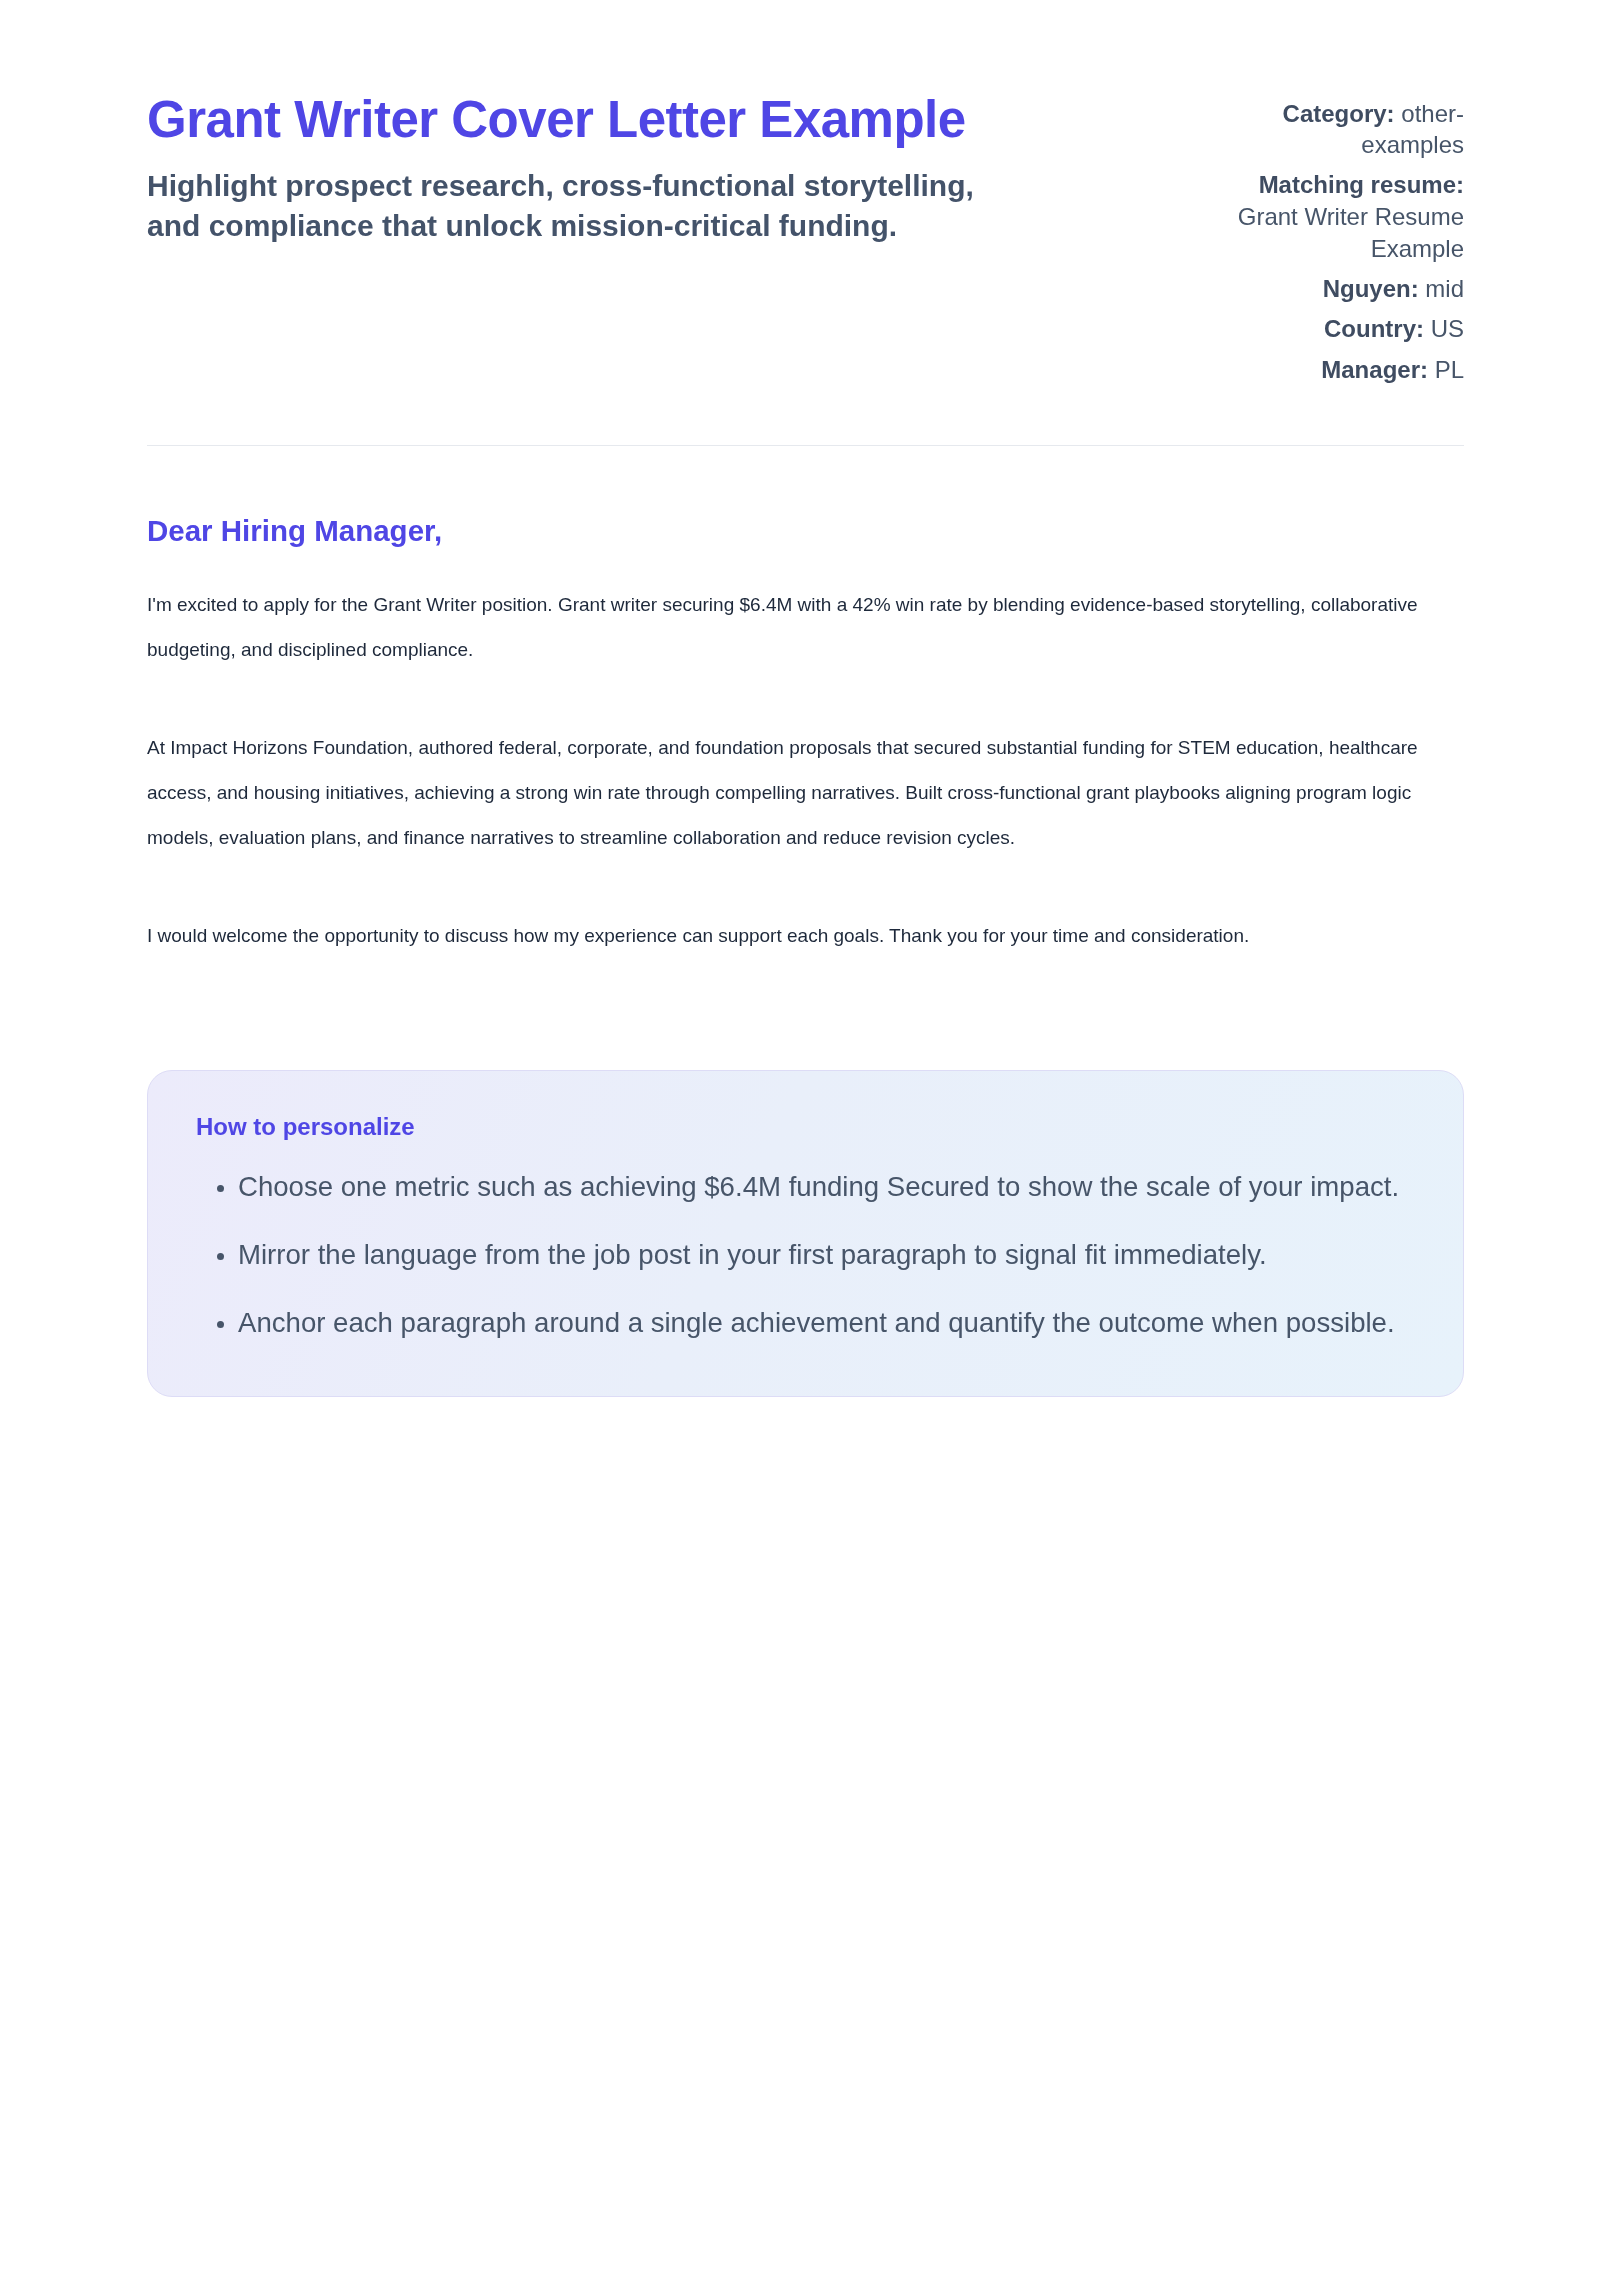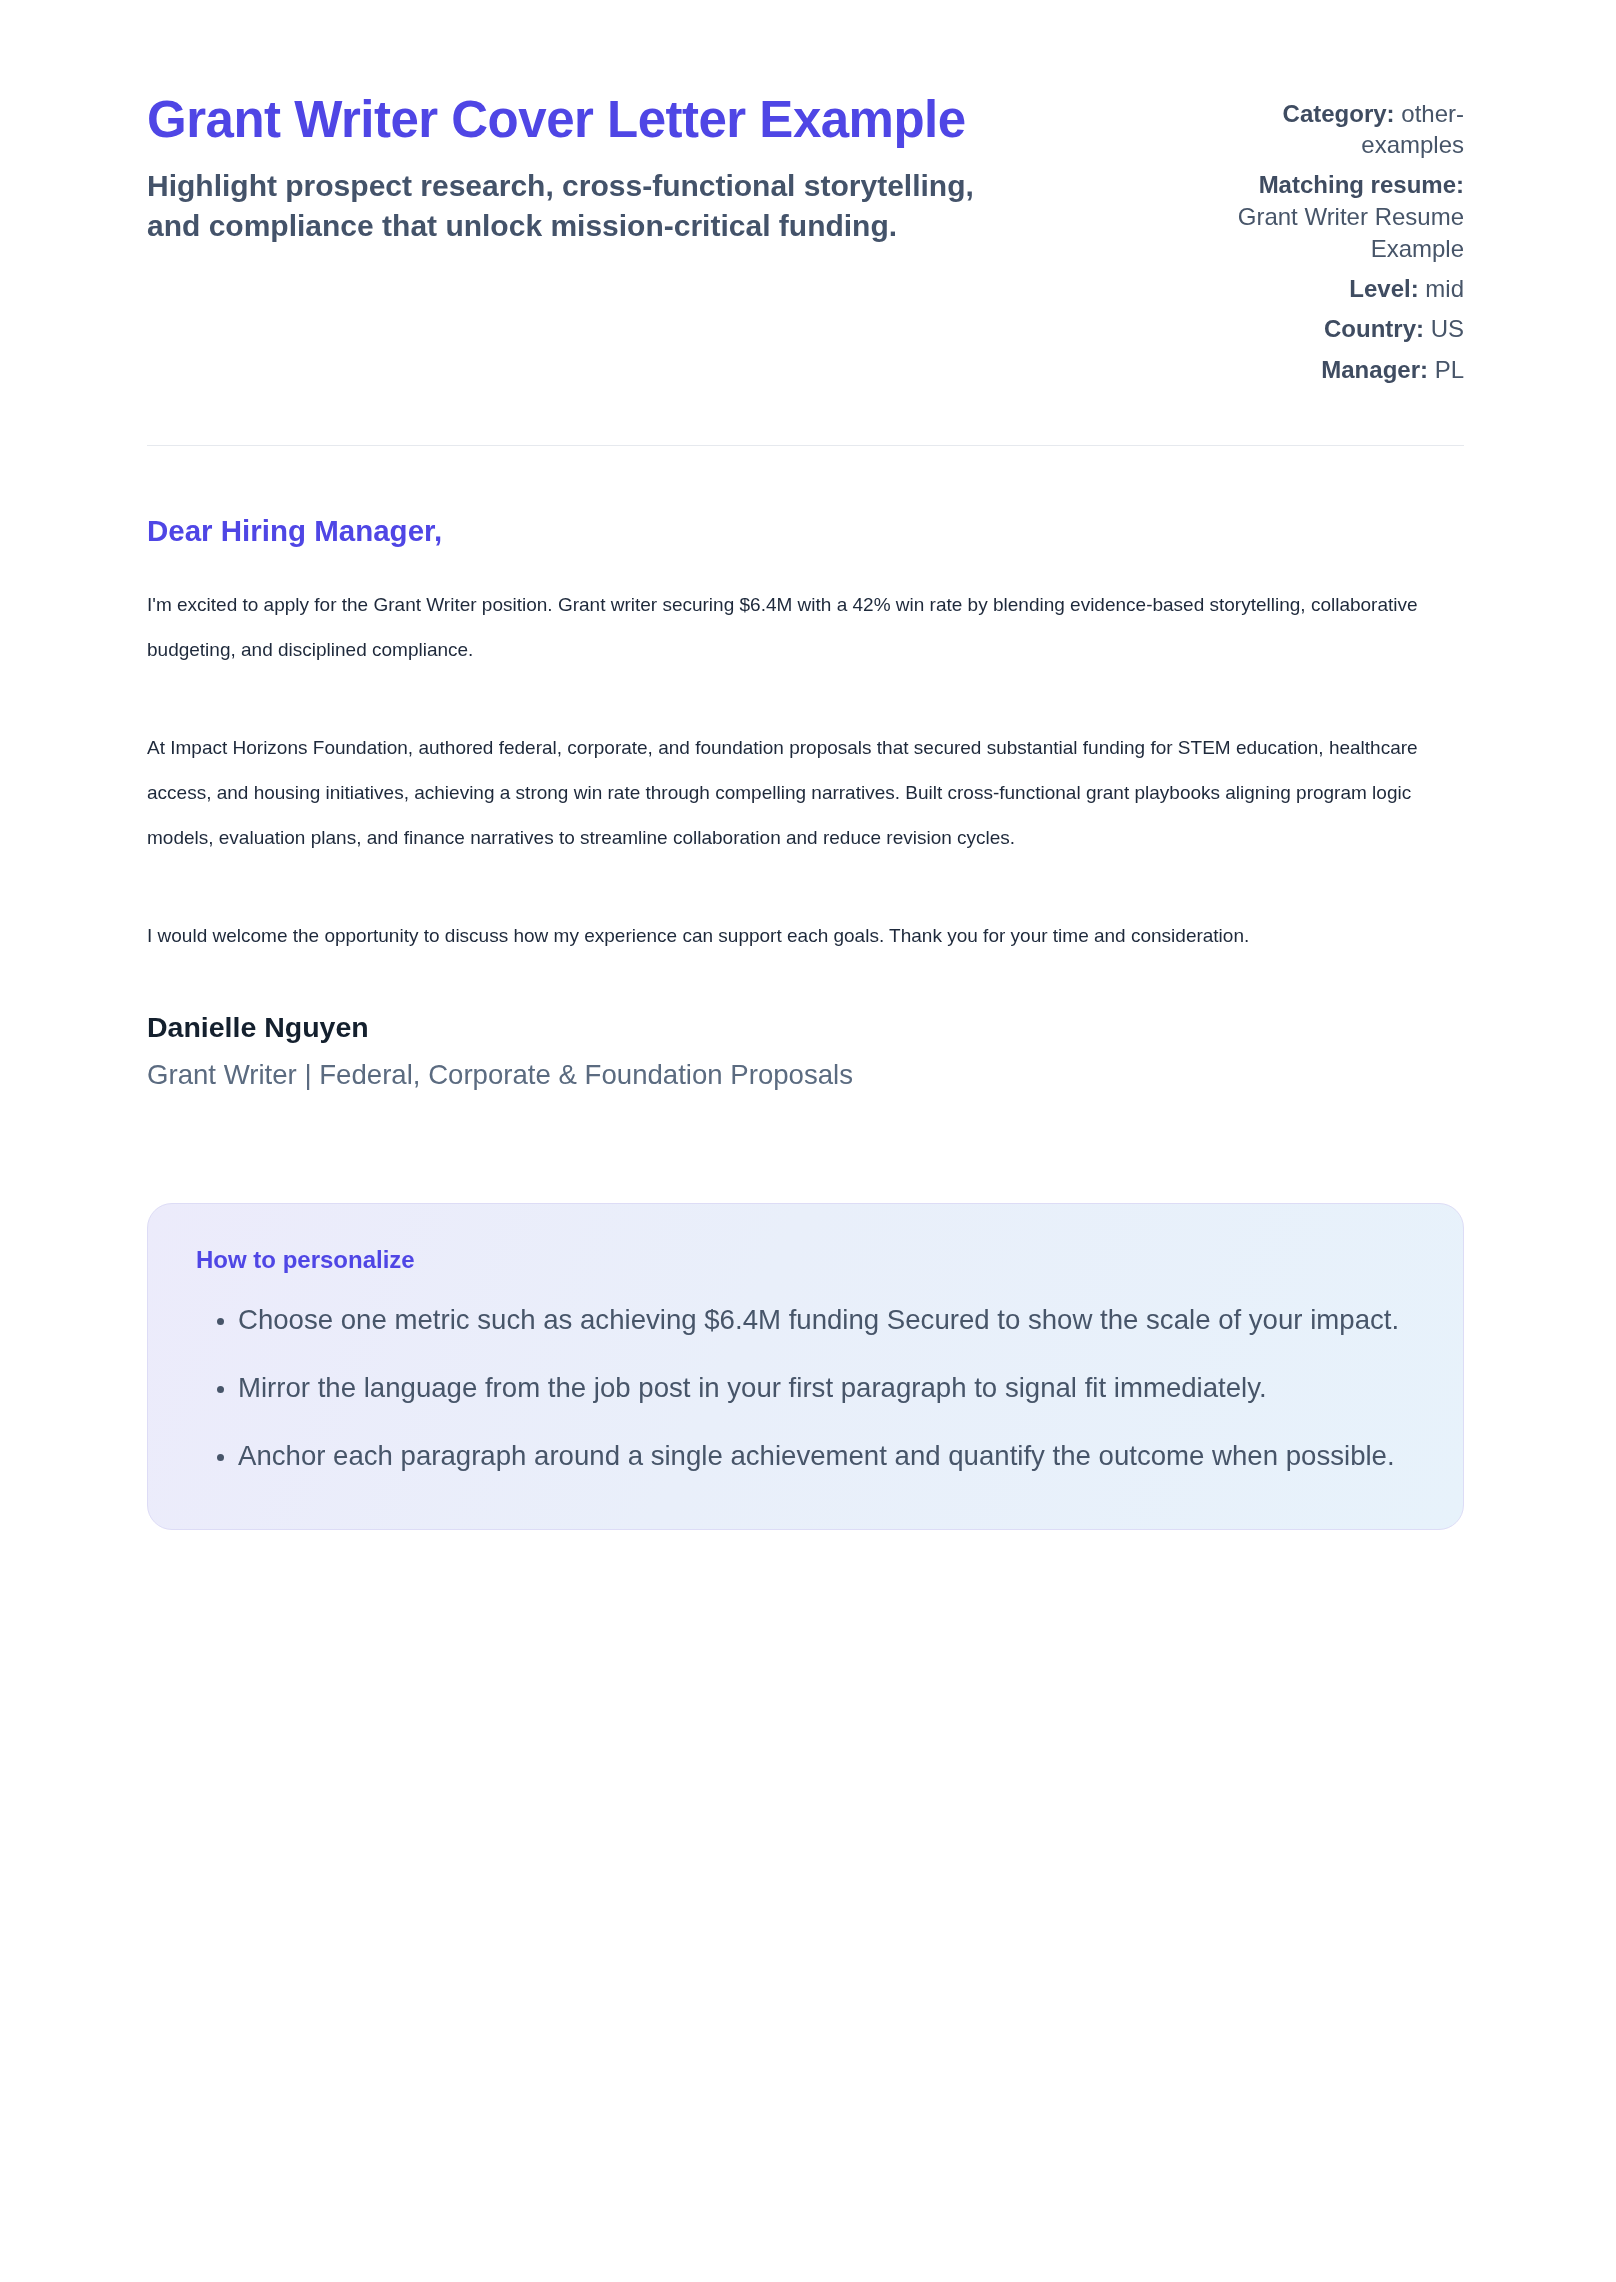--- a/index.html
+++ b/index.html
@@ -132,21 +132,21 @@
     <div class="meta">
       <div class="meta-row">
         <b>Category:</b>
         <span>other-examples</span>
       </div>
       <div class="meta-row">
         <b>Matching resume:</b>
         <span>Grant Writer Resume Example</span>
       </div>
       <div class="meta-row">
-        <b>Level:</b>
+        <b>Nguyen:</b>
         <span>mid</span>
       </div>
       <div class="meta-row">
         <b>Country:</b>
         <span>US</span>
       </div>
       <div class="meta-row">
         <b>Manager:</b>
         <span>PL</span>
       </div>
@@ -155,24 +155,20 @@
 
   <hr class="divider">
 
   <div class="letter">
     <div class="greeting">Dear Hiring Manager,</div>
 
     <p class="letter-paragraph">I'm excited to apply for the Grant Writer position. Grant writer securing $6.4M with a 42% win rate by blending evidence-based storytelling, collaborative budgeting, and disciplined compliance.</p>
     <p class="letter-paragraph">At Impact Horizons Foundation, authored federal, corporate, and foundation proposals that secured substantial funding for STEM education, healthcare access, and housing initiatives, achieving a strong win rate through compelling narratives. Built cross-functional grant playbooks aligning program logic models, evaluation plans, and finance narratives to streamline collaboration and reduce revision cycles.</p>
     <p class="letter-paragraph">I would welcome the opportunity to discuss how my experience can support each goals. Thank you for your time and consideration.</p>
 
-    <div class="signature">
-      <div class="signature-name">Danielle Nguyen</div>
-      <div class="signature-title">Grant Writer | Federal, Corporate &amp; Foundation Proposals</div>
-    </div>
   </div>
 
   <div class="tips-card">
     <h2 class="tips-heading">How to personalize</h2>
     <ul class="tips-list">
       <li>Choose one metric such as achieving $6.4M funding Secured to show the scale of your impact.</li>
       <li>Mirror the language from the job post in your first paragraph to signal fit immediately.</li>
       <li>Anchor each paragraph around a single achievement and quantify the outcome when possible.</li>
     </ul>
   </div>

